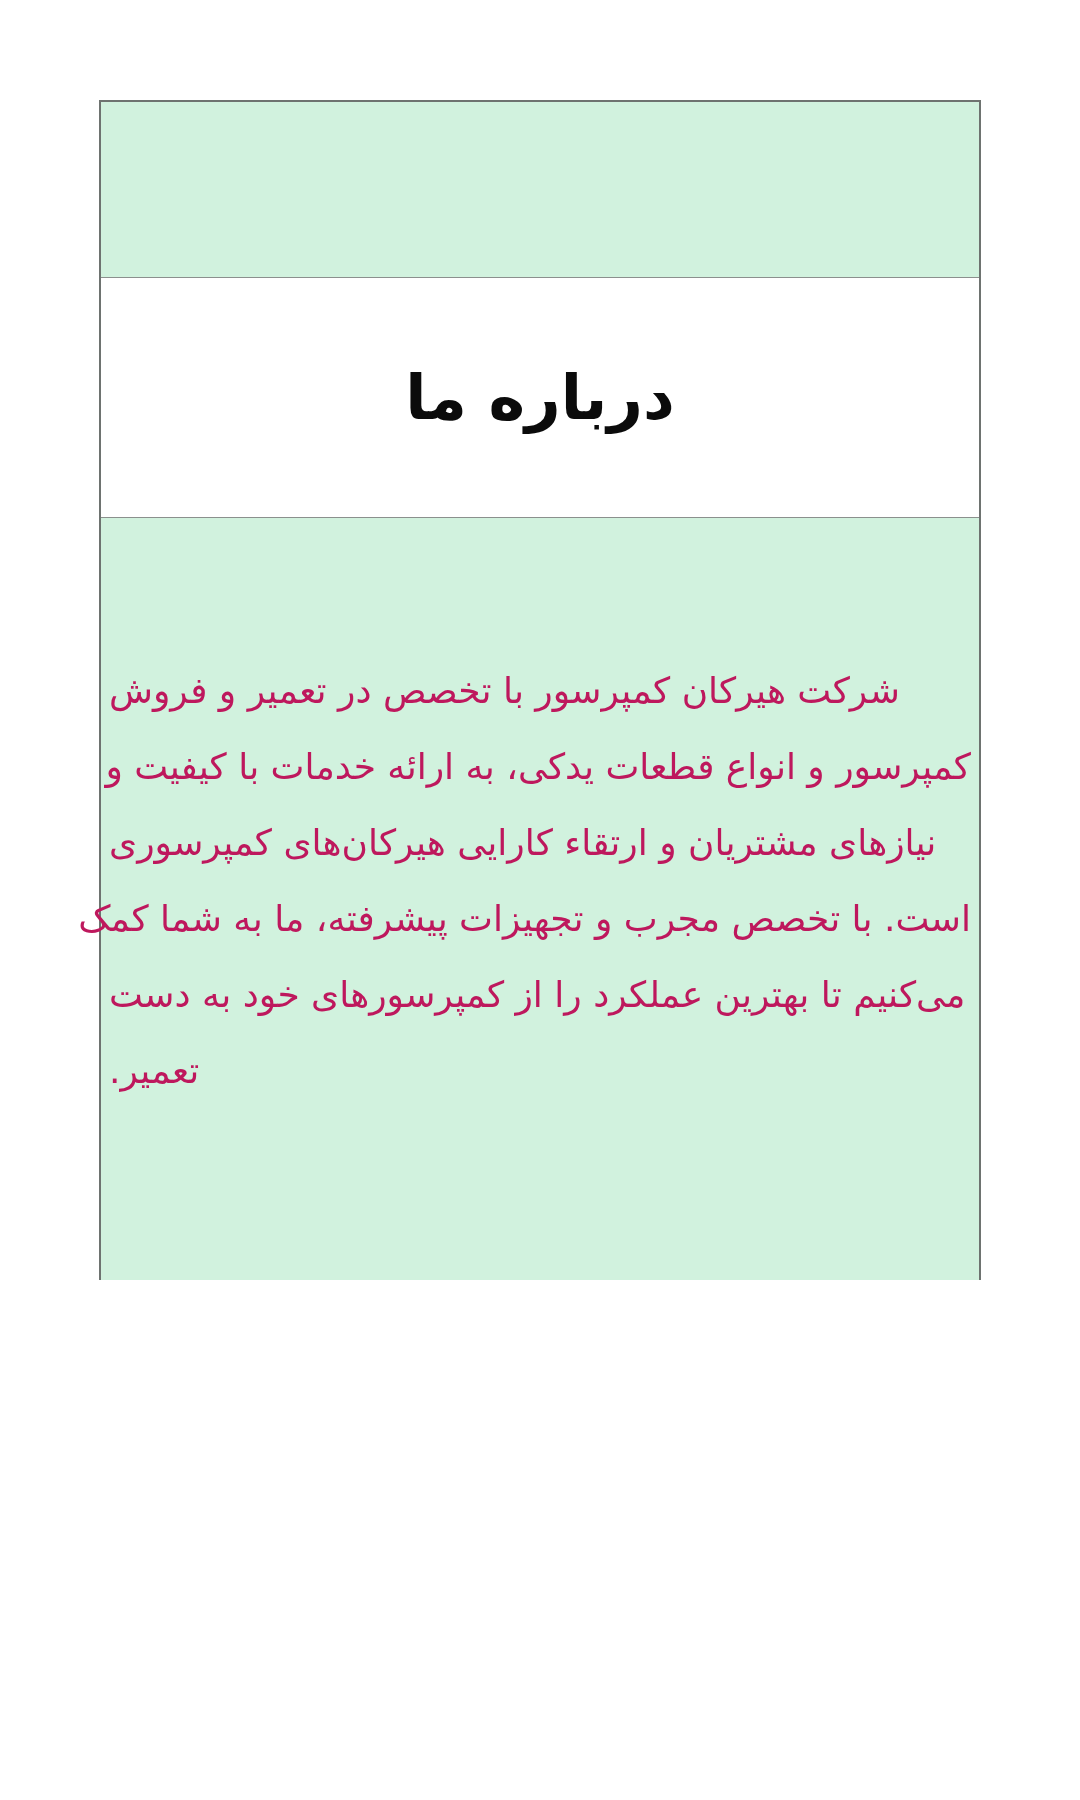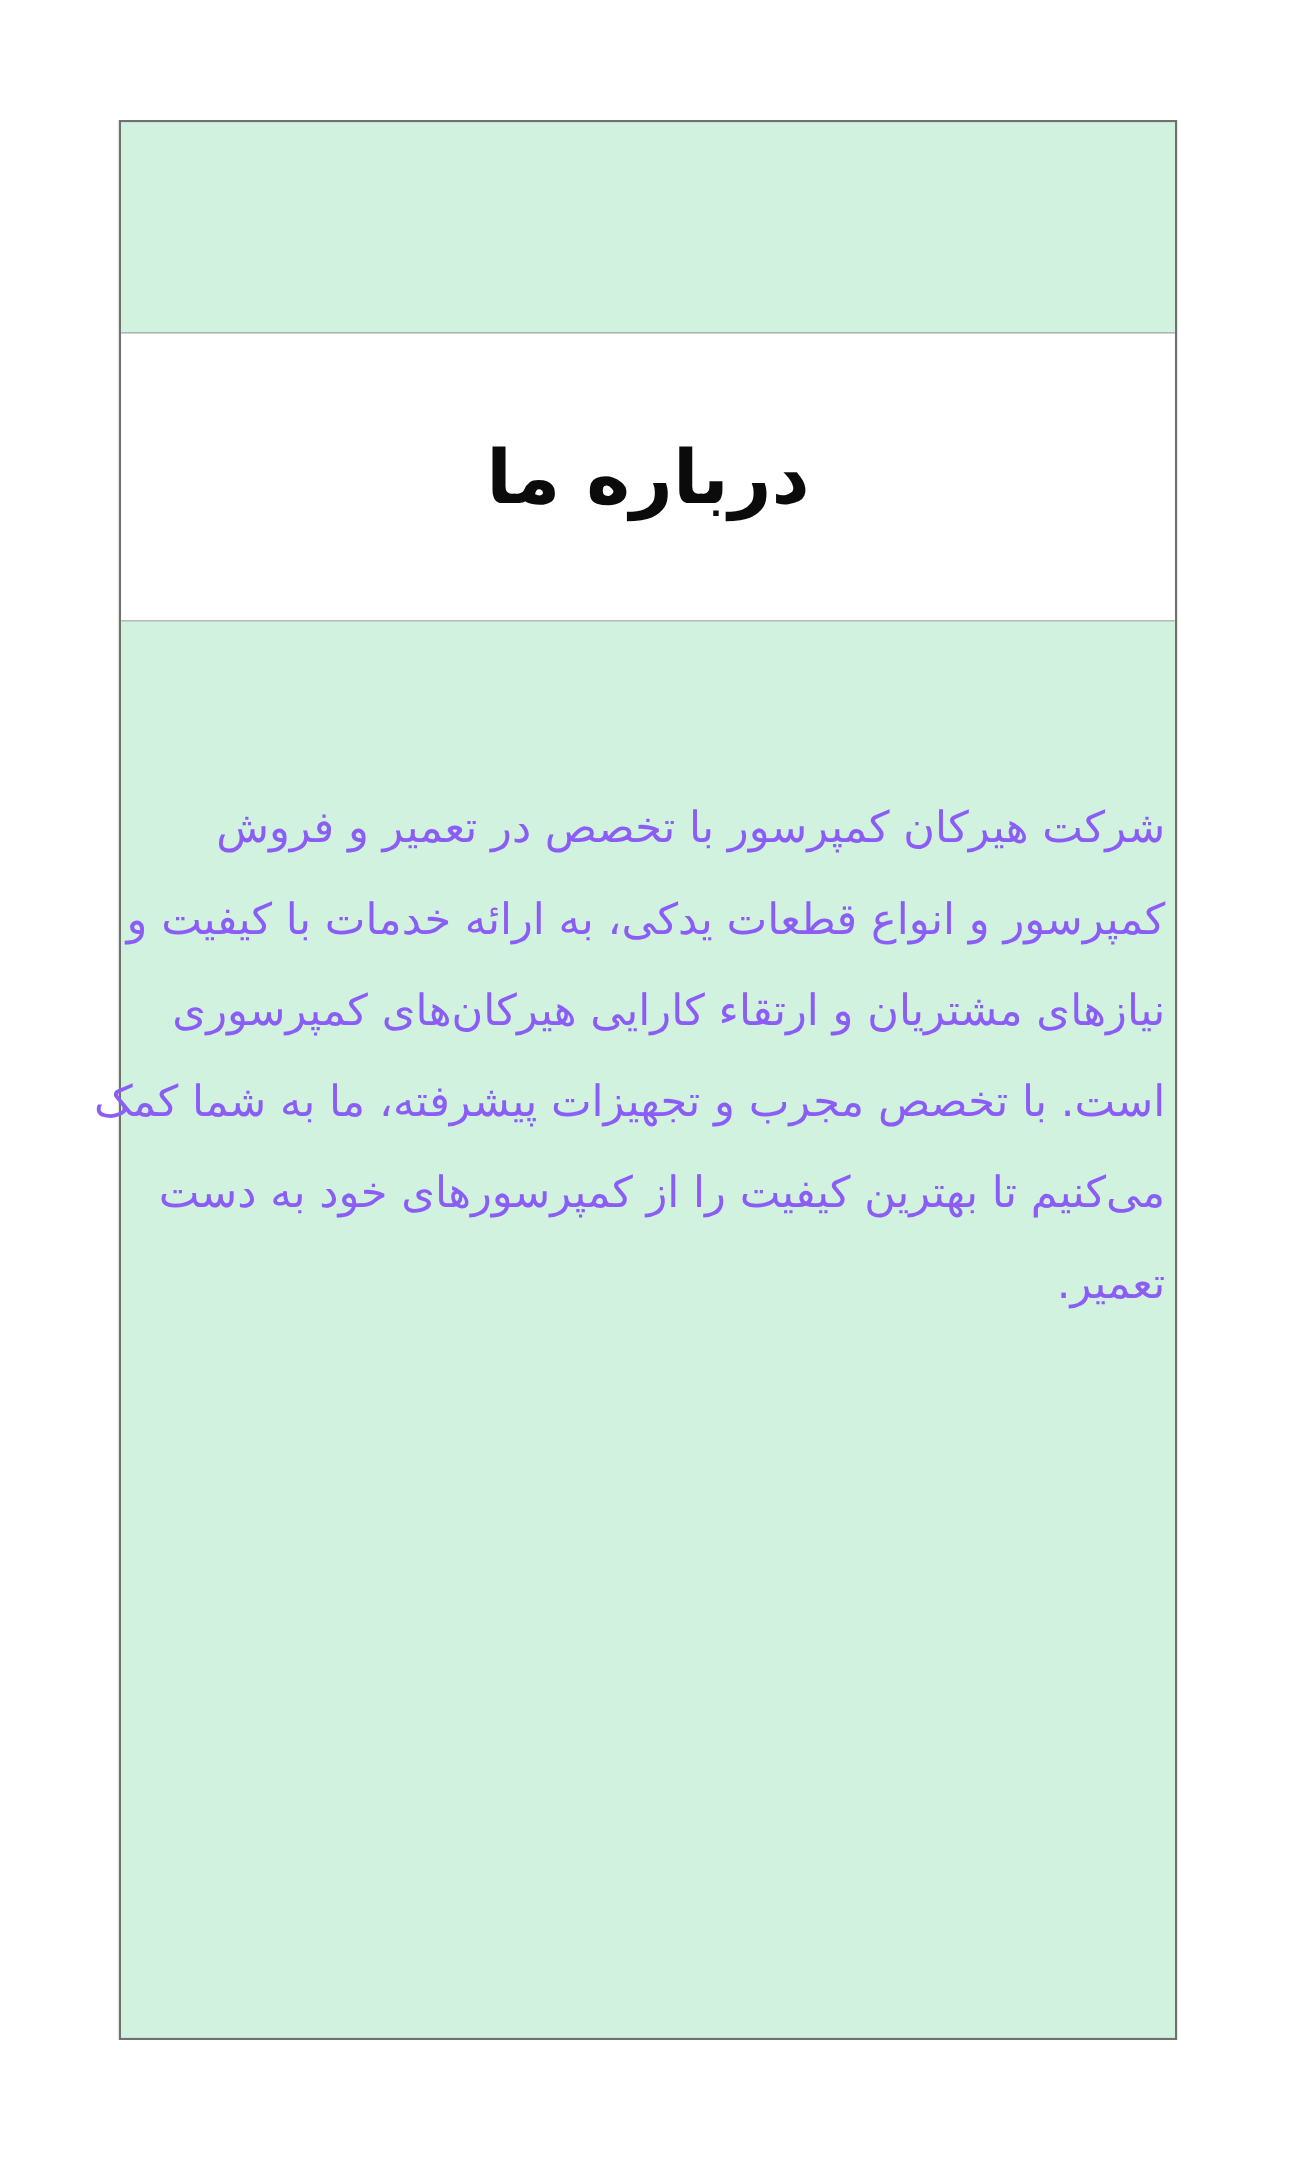--- a/index.html
+++ b/index.html
@@ -4,21 +4,21 @@
 <style>
   html, body {
     margin: 0;
     padding: 0;
     background: #ffffff;
     font-family: "DejaVu Sans", sans-serif;
   }
   .page {
     position: relative;
     width: 1080px;
-    height: 1800px;
+    height: 1280px;
     background: #ffffff;
     overflow: hidden;
   }
   .card {
     position: absolute;
     left: 99px;
     top: 100px;
     width: 878px;
     border: 2px solid #6e7370;
     background: #ffffff;
@@ -45,22 +45,22 @@
     letter-spacing: 0;
   }
   .band-content {
     height: 1180px;
     background: #d1f2de;
     box-sizing: border-box;
     padding: 135px 8px 0 8px;
   }
   .paragraph {
     direction: rtl;
-    text-align: right;
-    color: #8b5cf6;
+    text-align: left;
+    color: #be185d;
     font-size: 36px;
   }
   .paragraph .line {
     display: block;
     line-height: 76px;
     height: 76px;
     white-space: nowrap;
   }
 </style>
 </head>
@@ -74,19 +74,19 @@
     <div class="band-header">
       <h1 class="title" dir="rtl">درباره ما</h1>
     </div>
 
     <div class="band-content">
       <div class="paragraph" dir="rtl">
         <span class="line">شرکت هیرکان کمپرسور با تخصص در تعمیر و فروش</span>
         <span class="line">کمپرسور و انواع قطعات یدکی، به ارائه خدمات با کیفیت و</span>
         <span class="line">نیازهای مشتریان و ارتقاء کارایی هیرکان‌های کمپرسوری</span>
         <span class="line">است. با تخصص مجرب و تجهیزات پیشرفته، ما به شما کمک</span>
-        <span class="line">می‌کنیم تا بهترین کیفیت را از کمپرسورهای خود به دست</span>
+        <span class="line">می‌کنیم تا بهترین عملکرد را از کمپرسورهای خود به دست</span>
         <span class="line">تعمیر.</span>
       </div>
     </div>
 
   </div>
 </div>
 
 </body></html>

